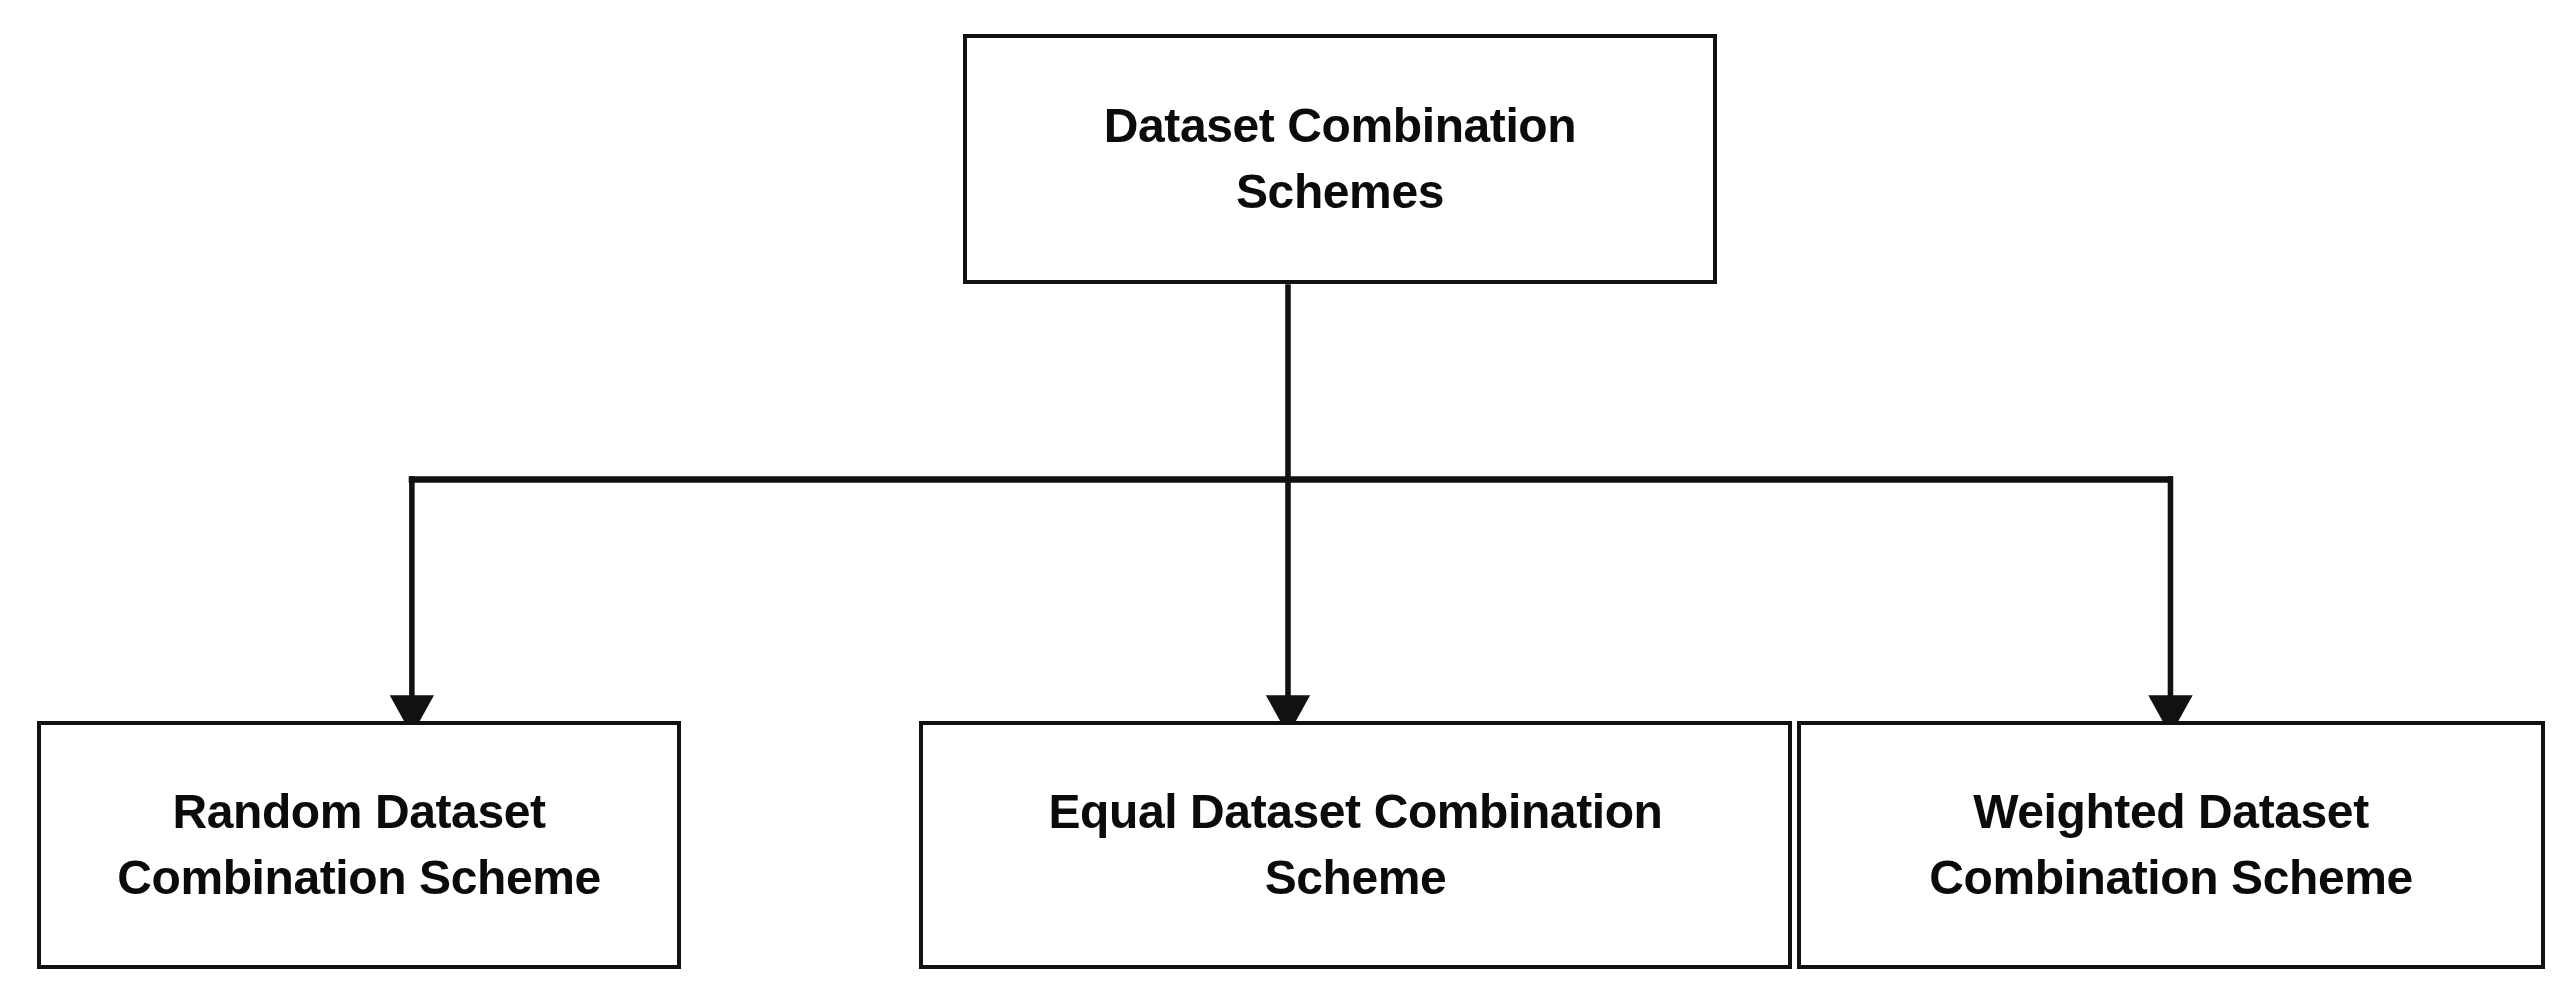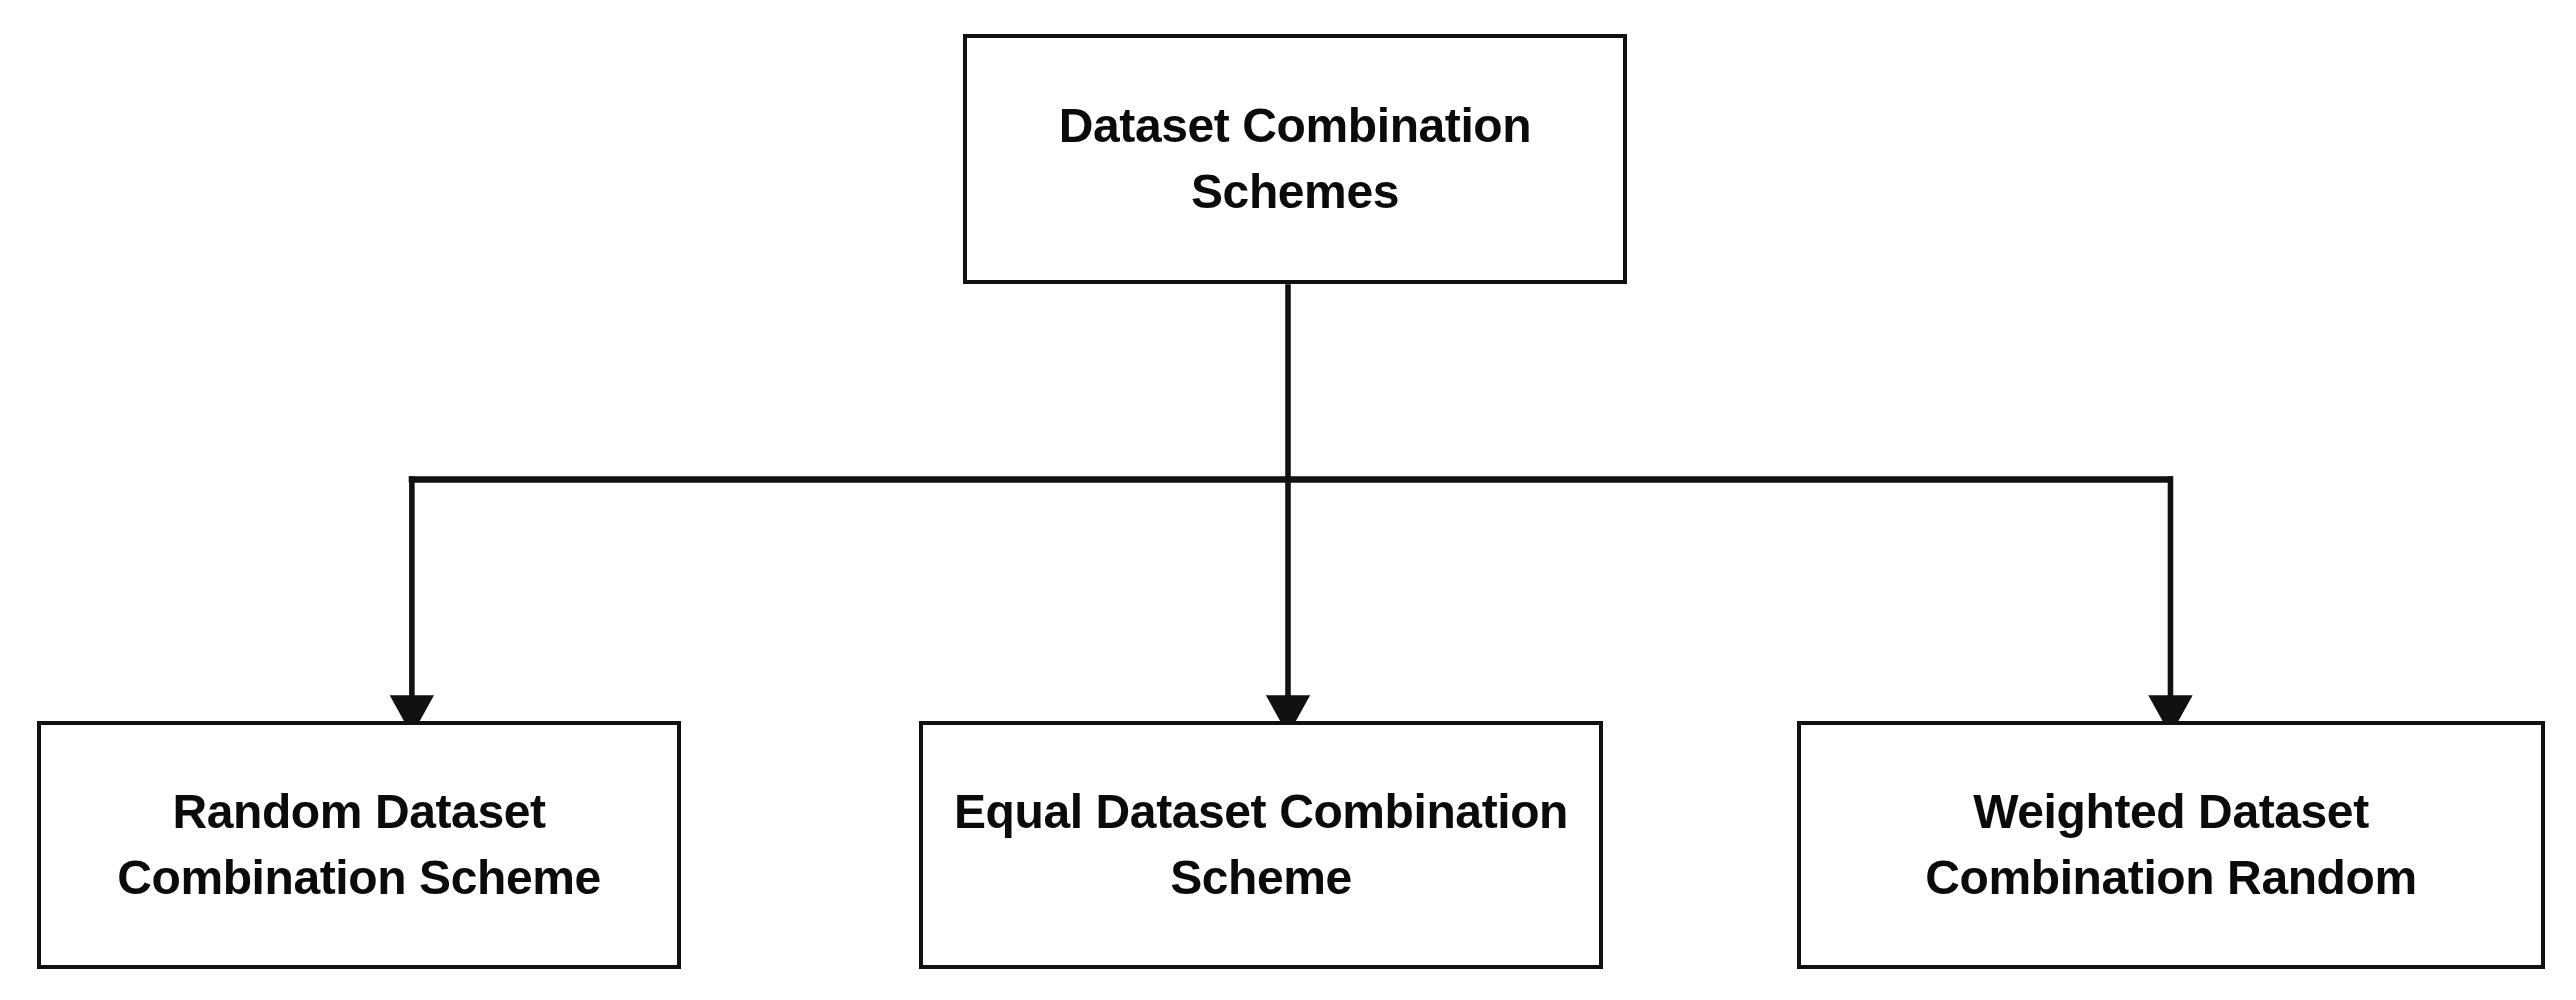--- a/index.html
+++ b/index.html
@@ -38,33 +38,33 @@
     line-height: 1.38;
     color: #0b0b0b;
     letter-spacing: -0.4px;
     padding: 0 12.7px;
     white-space: pre-line;
     font-stretch: condensed;
   }
   #node-root {
     left: 963px;
     top: 34px;
-    width: 664px;
+    width: 754px;
     height: 250px;
   }
   #node-random {
     left: 37px;
     top: 721px;
     width: 644px;
     height: 248px;
   }
   #node-equal {
     left: 919px;
     top: 721px;
-    width: 684px;
+    width: 873px;
     height: 248px;
   }
   #node-weighted {
     left: 1797px;
     top: 721px;
     width: 748px;
     height: 248px;
   }
 </style>
 </head>
@@ -100,17 +100,17 @@
 Combination Scheme</span>
   </div>
 
   <div class="node-box" id="node-equal">
     <span class="node-label">Equal Dataset Combination
 Scheme</span>
   </div>
 
   <div class="node-box" id="node-weighted">
     <span class="node-label">Weighted Dataset
-Combination Random</span>
+Combination Scheme</span>
   </div>
 
 </div>
 
 
 </body></html>

